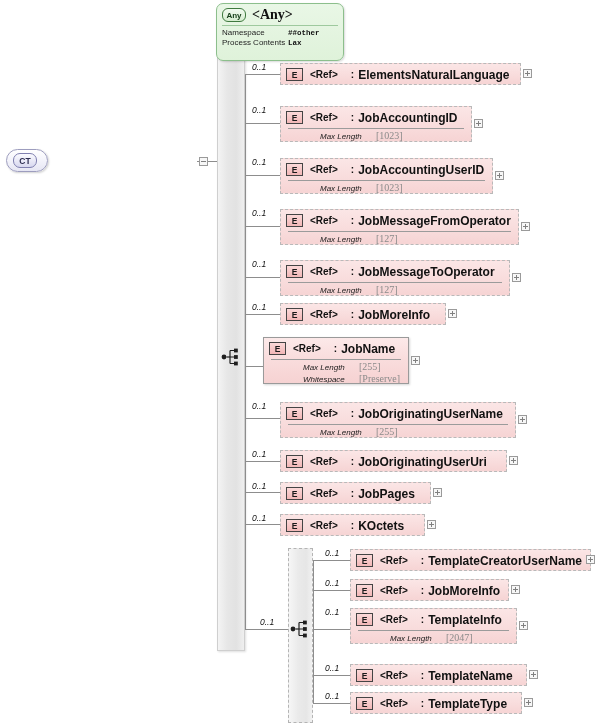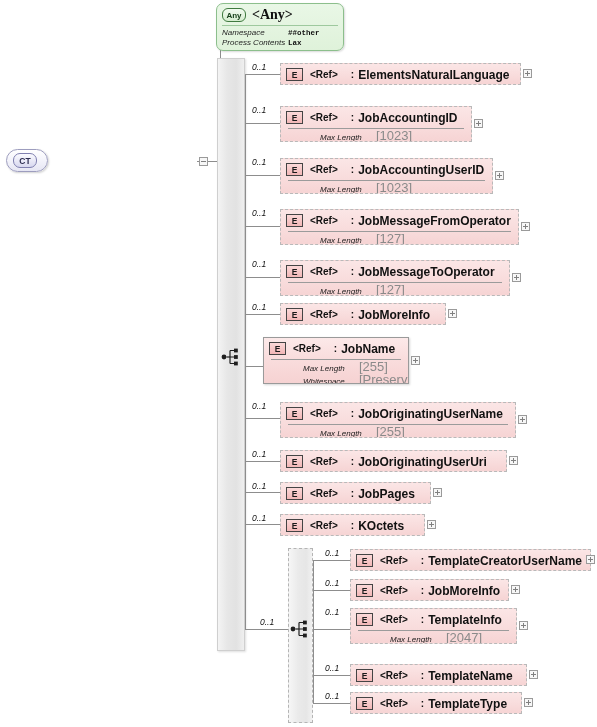--- a/index.html
+++ b/index.html
@@ -69,21 +69,21 @@
     display:inline-flex;align-items:center;justify-content:center;
     width:22px;height:12px;
     border:1px solid #3f7a3f;border-radius:6px;
     background:linear-gradient(to bottom,#f2fbf0,#d6edd0);
     font-size:8px;font-weight:bold;color:#17401a;
   }
   .any-title{font-size:14px;font-weight:bold;color:#111;font-family:Liberation Serif, serif;}
   .any-sep{height:1px;background:#9ec99e;margin:0 5px;}
   .any-props{padding:2px 6px 3px 5px;}
   .any-row{display:flex;font-size:8px;line-height:10px;}
-  .any-key{font-style:italic;color:#1d1d1d;width:66px;}
+  .any-key{color:#1d1d1d;width:66px;}
   .any-val{font-weight:bold;color:#111;font-family:"Liberation Mono","DejaVu Sans Mono",monospace;font-size:7.5px;}
 
   
   .group-bar{
     position:absolute;
     box-sizing:border-box;
     background:linear-gradient(to right,#f4f4f4 0%,#e7e7e7 35%,#e2e2e2 70%,#efefef 100%);
     border:1px solid #cfcfcf;
     box-shadow:1px 1px 2px rgba(0,0,0,.13);
   }
@@ -118,21 +118,21 @@
     font-size:8.5px;font-weight:bold;color:#1a1a1a;
     box-sizing:border-box;
   }
   .el-ref{font-size:10px;font-weight:bold;color:#111;margin-left:7px;}
   .el-colon{font-size:10px;font-weight:bold;color:#111;margin-left:13px;}
   .el-name{font-size:12px;font-weight:bold;color:#111;margin-left:4px;white-space:nowrap;}
   .el-sep{height:1px;background:#9b9b9b;margin:0 7px;}
   .el-facets{padding:2px 0 2px 7px;margin-left:32px;}
   .facet-row{display:flex;align-items:baseline;font-size:8px;line-height:10.5px;}
   .facet-key{font-style:italic;color:#1c1c1c;min-width:56px;}
-  .facet-val{color:#8a8a8a;font-size:13px;font-family:Liberation Sans, sans-serif;}
+  .facet-val{color:#8a8a8a;font-size:10px;font-family:Liberation Serif, serif;}
 
   
   .occ{
     position:absolute;
     font-size:8.5px;
     font-style:italic;
     color:#111;
     white-space:nowrap;
   }
 
@@ -196,21 +196,21 @@
   <div class="hline" style="left:313px;top:590px;width:37px;"></div>
   <div class="hline" style="left:313px;top:629px;width:37px;"></div>
   <div class="hline" style="left:313px;top:675px;width:37px;"></div>
   <div class="hline" style="left:313px;top:703px;width:37px;"></div>
 
   <div class="ct-node" style="left:6px;top:149px;">
     <span class="ct-badge">CT</span>
   </div>
   <div class="expander" style="left:199px;top:157px;"></div>
 
-  <div class="any-node" style="left:216px;top:3px;width:128px;height:48px;">
+  <div class="any-node" style="left:216px;top:3px;width:128px;height:58px;">
     <div class="any-head">
       <span class="any-badge">Any</span>
       <span class="any-title">&lt;Any&gt;</span>
     </div>
     <div class="any-sep"></div>
     <div class="any-props">
       <div class="any-row">
         <span class="any-key">Namespace</span>
         <span class="any-val">##other</span>
       </div>

